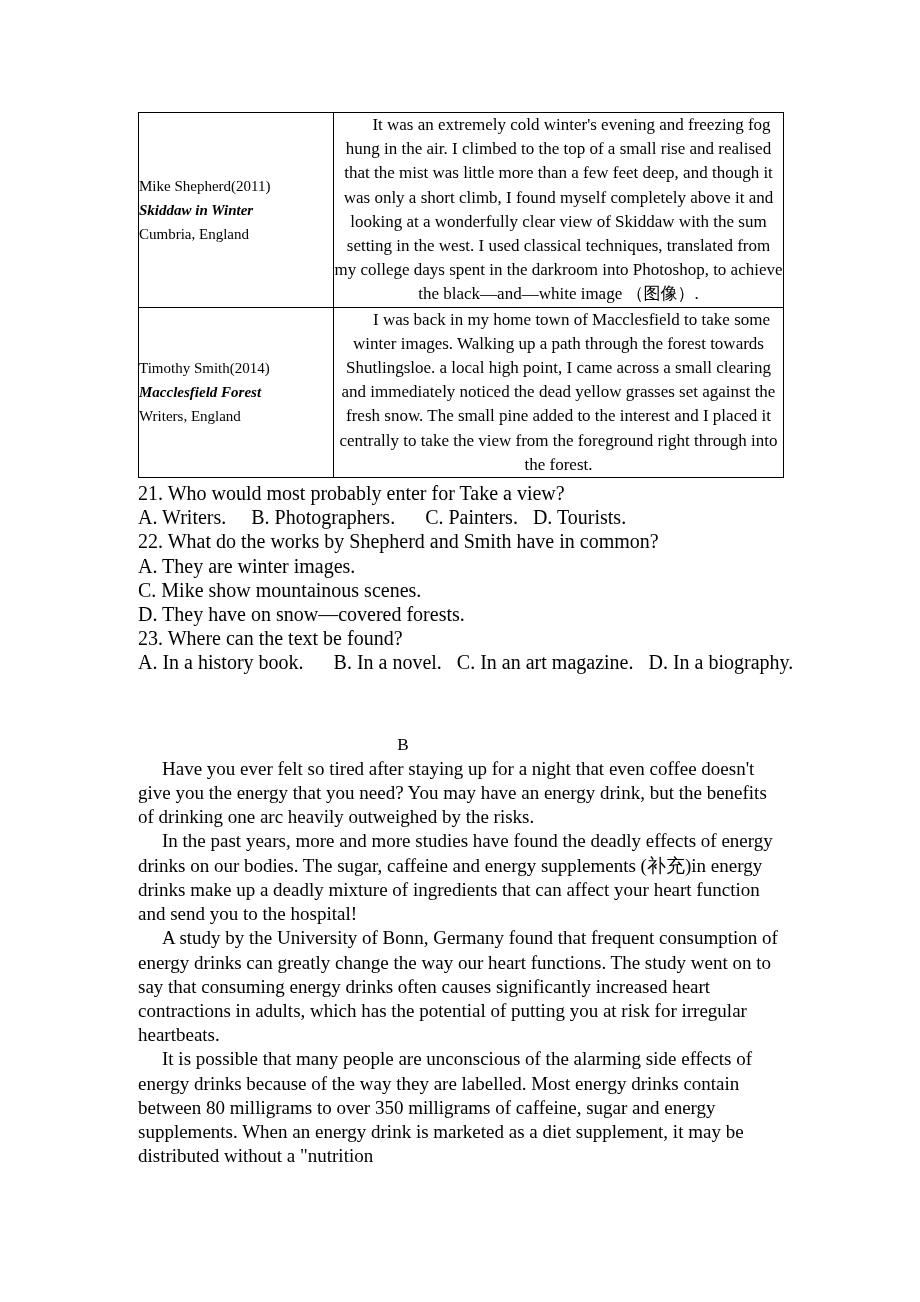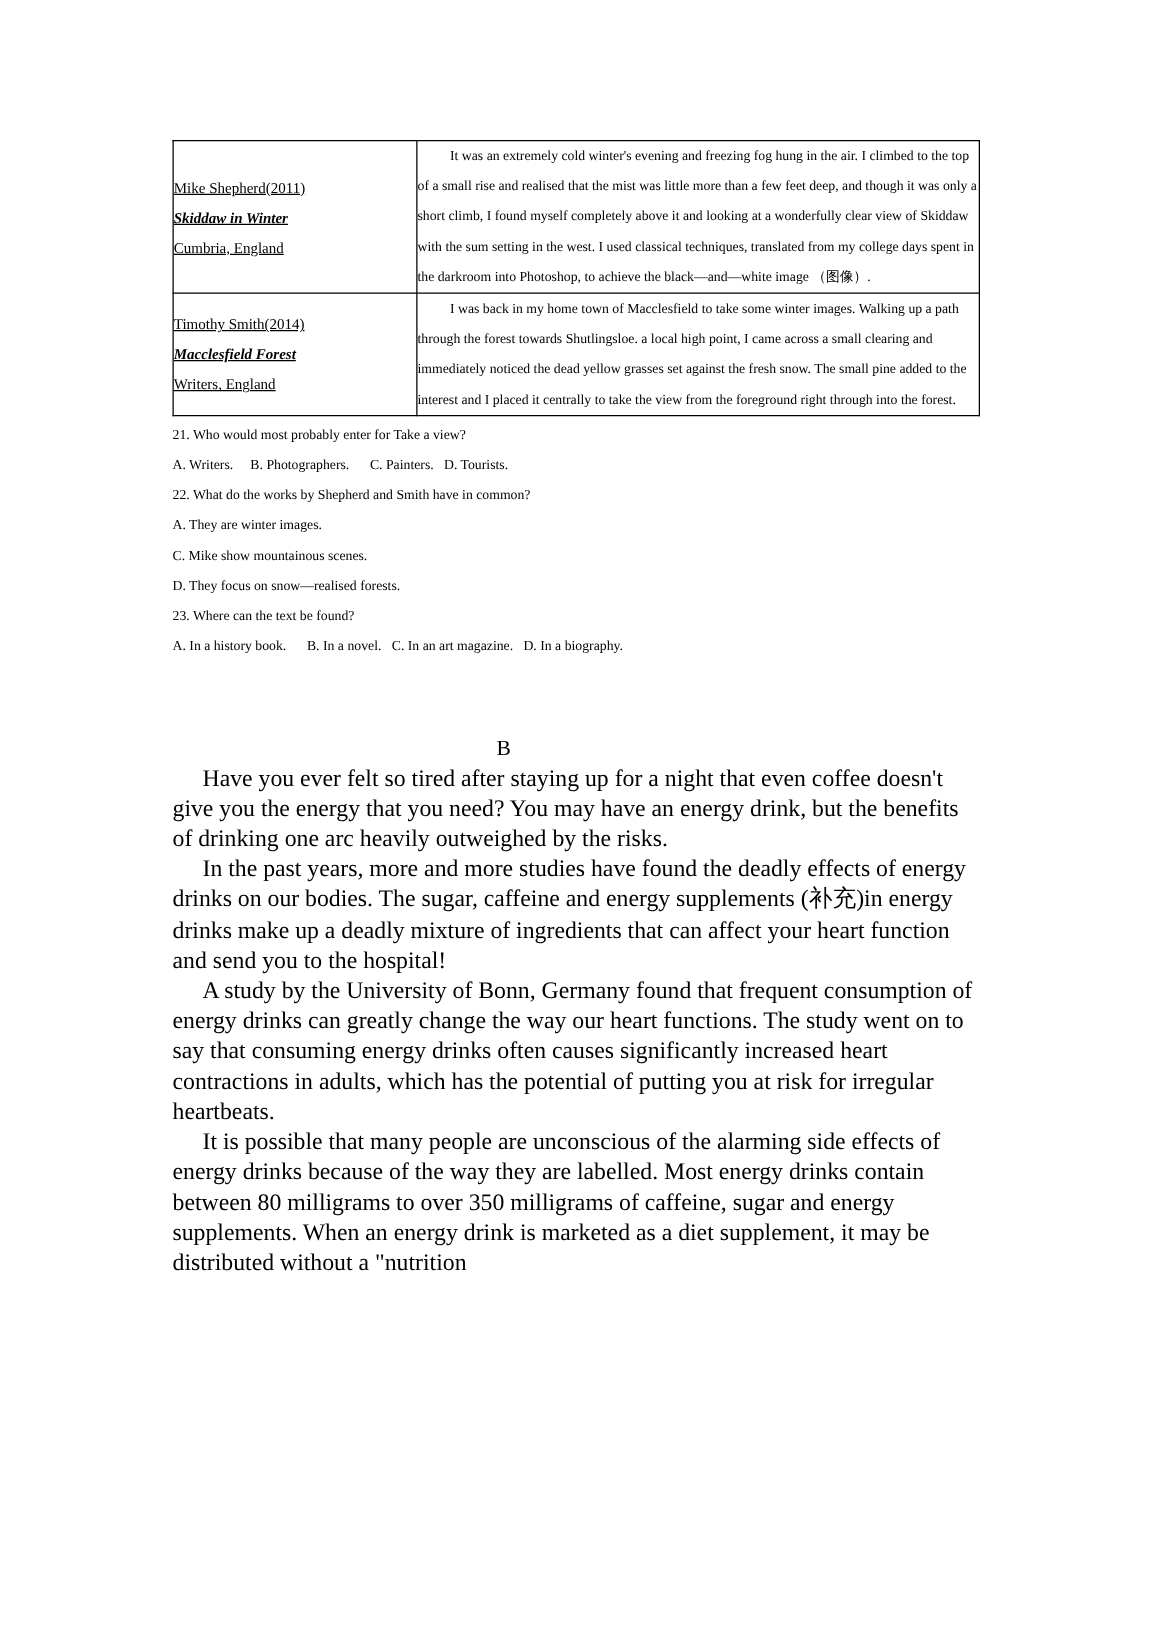--- a/index.html
+++ b/index.html
@@ -42,44 +42,43 @@
     width: 194px;
     padding: 8px 0 8px 14px;
   }
   td.body {
     width: 449px;
     padding: 8px 10px 8px 8px;
     vertical-align: top;
   }
 
   .meta-line {
-    font-size: 12px;
+    font-size: 15px;
     line-height: 24px;
     white-space: nowrap;
-    text-decoration: underline;
   }
   .meta-line.title {
     font-weight: bold;
     font-style: italic;
   }
 
   .cell-para {
-    font-size: 11px;
+    font-size: 17px;
     line-height: 24.2px;
     text-indent: 26px;
-    text-align: left;
+    text-align: center;
     margin: 0;
   }
 
   
   .questions {
     margin-top: 3px;
   }
   .q-line {
-    font-size: 11px;
+    font-size: 20px;
     line-height: 24.2px;
     white-space: pre;
   }
 
   
   .section-letter {
     font-size: 17.2px;
     line-height: 24.2px;
     text-align: center;
     width: 530px;
@@ -126,21 +125,21 @@
       </tr>
     </tbody>
   </table>
 
   <div class="questions">
     <div class="q-line">21. Who would most probably enter for Take a view?</div>
     <div class="q-line">A. Writers.     B. Photographers.      C. Painters.   D. Tourists.</div>
     <div class="q-line">22. What do the works by Shepherd and Smith have in common?</div>
     <div class="q-line">A. They are winter images.</div>
     <div class="q-line">C. Mike show mountainous scenes.</div>
-    <div class="q-line">D. They focus on snow—realised forests.</div>
+    <div class="q-line">D. They have on snow—covered forests.</div>
     <div class="q-line">23. Where can the text be found?</div>
     <div class="q-line">A. In a history book.      B. In a novel.   C. In an art magazine.   D. In a biography.</div>
   </div>
 
   <div class="gap-before-b"></div>
 
   <div class="section-letter">B</div>
 
   <div class="passage">
     <p>Have you ever felt so tired after staying up for a night that even coffee doesn't give you the energy that you need? You may have an energy drink, but the benefits of drinking one arc heavily outweighed by the risks.</p>

